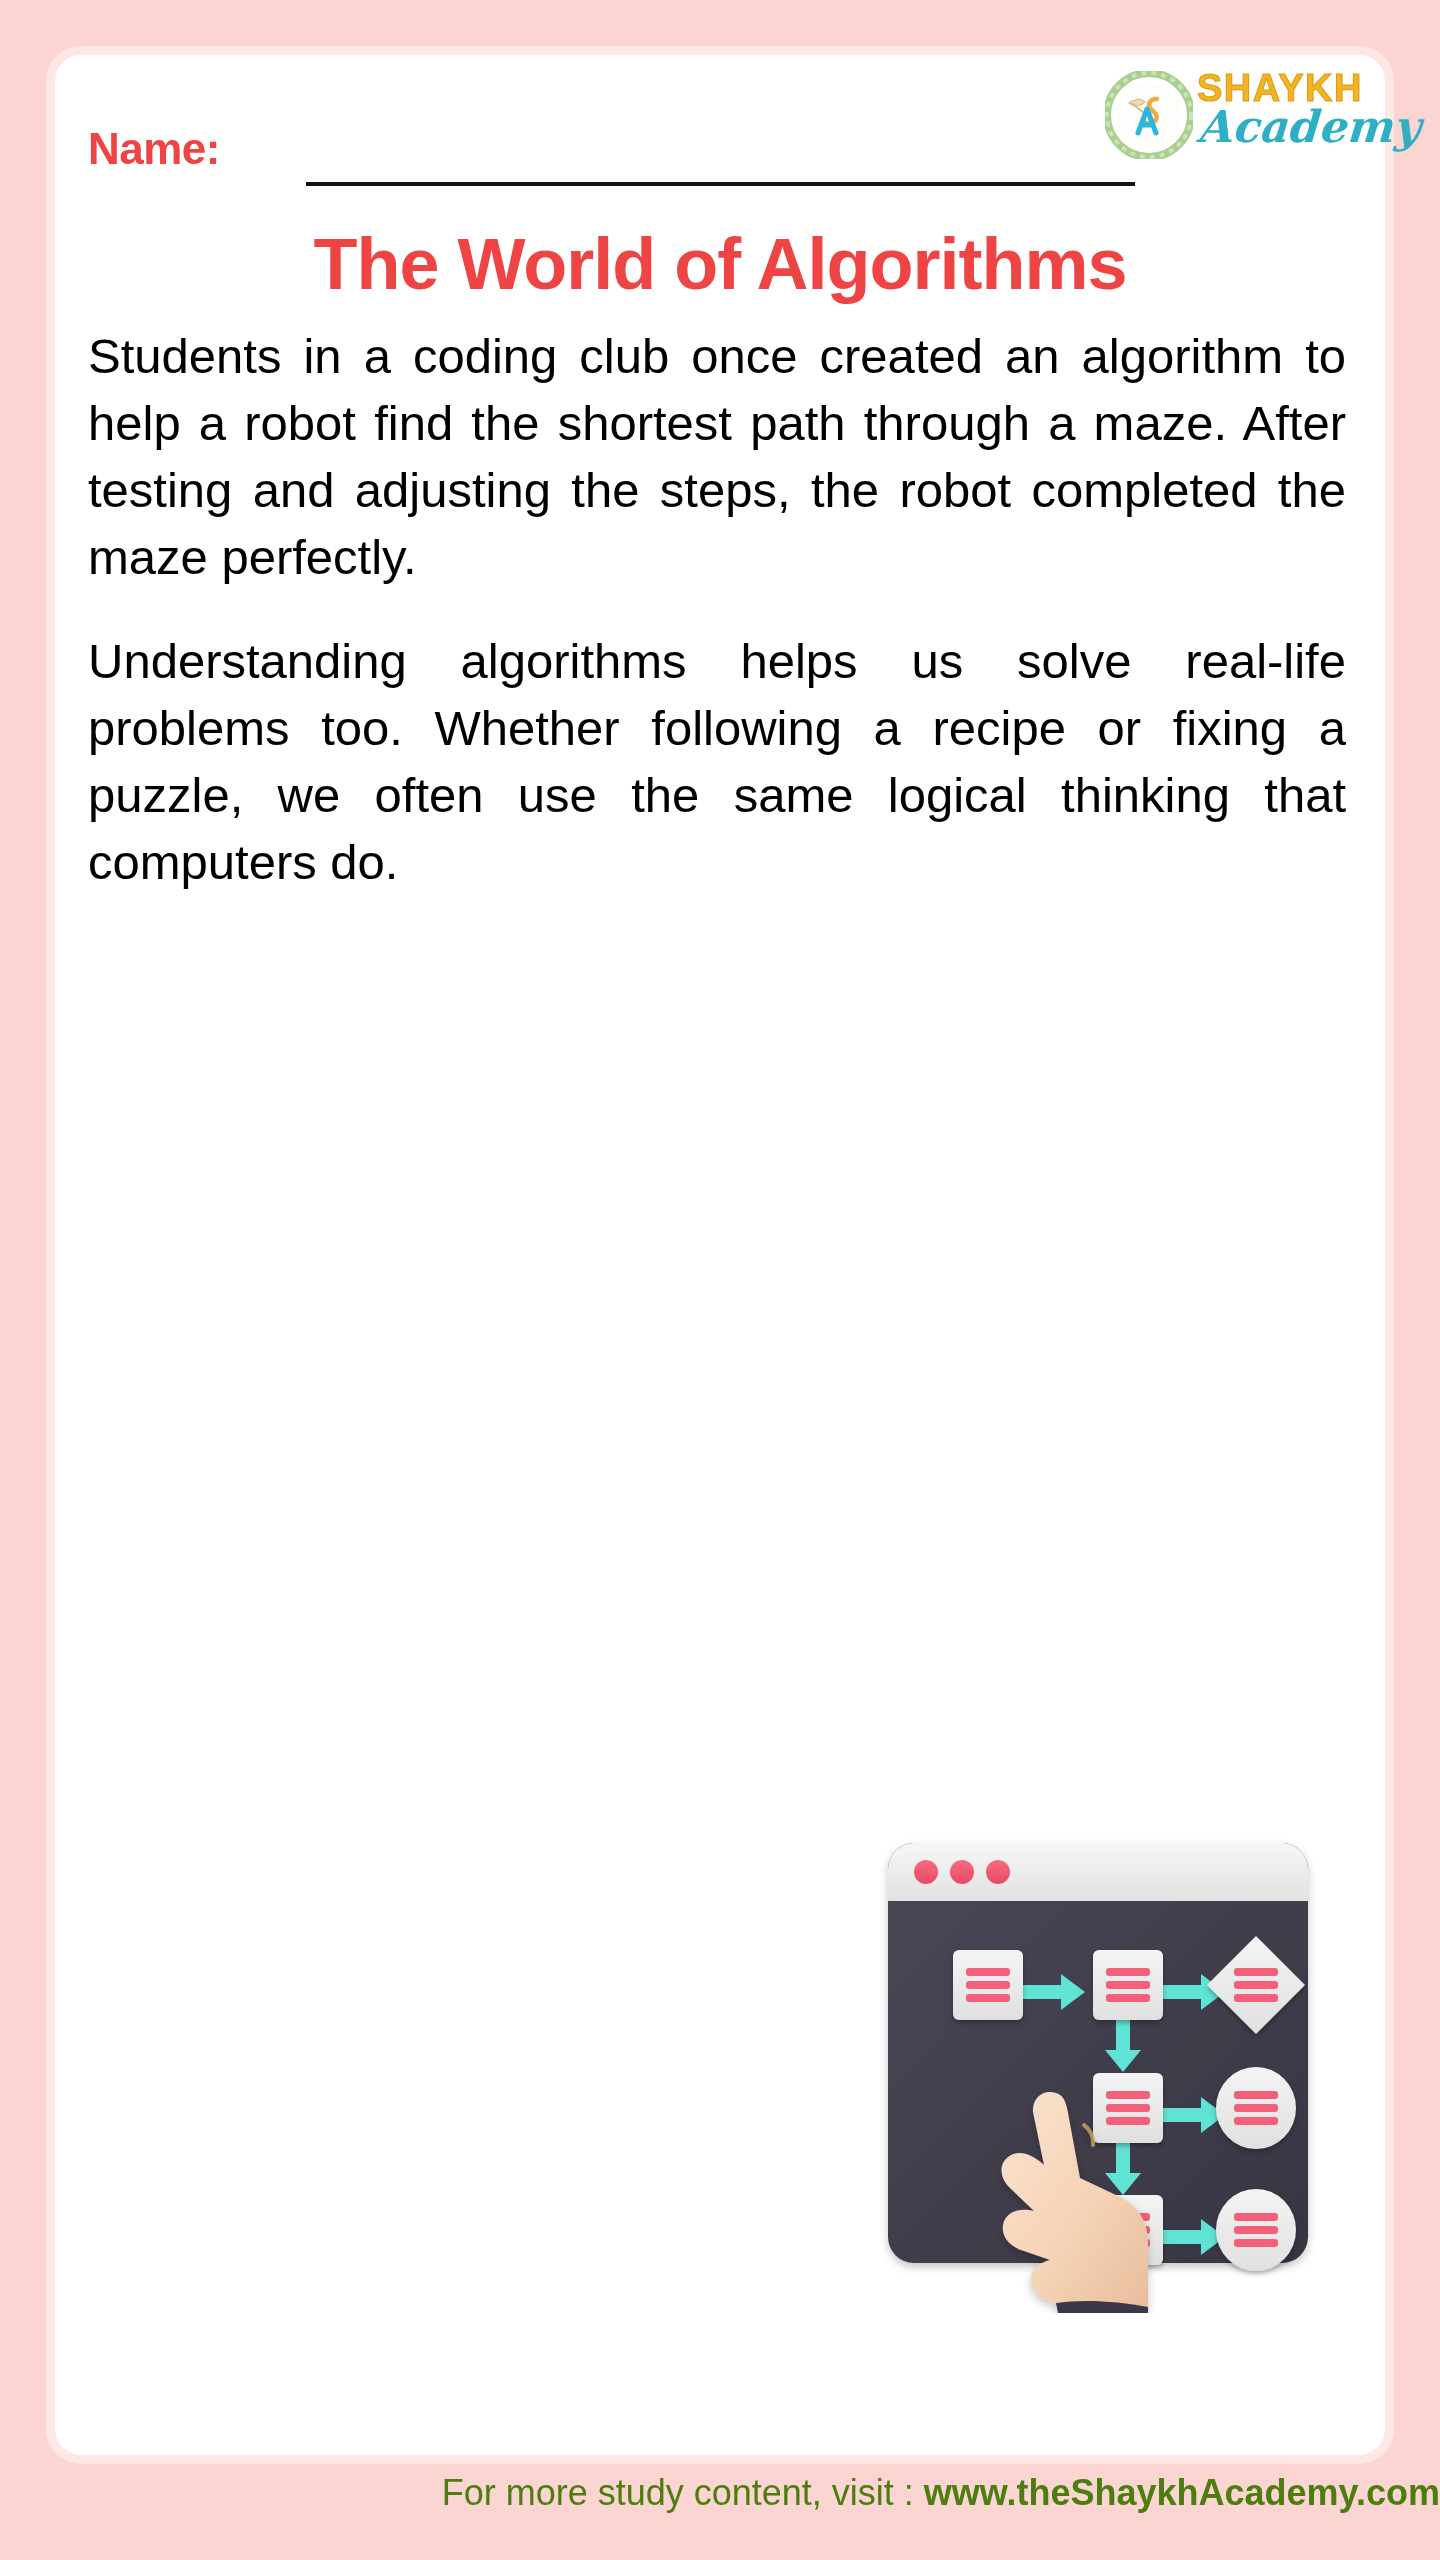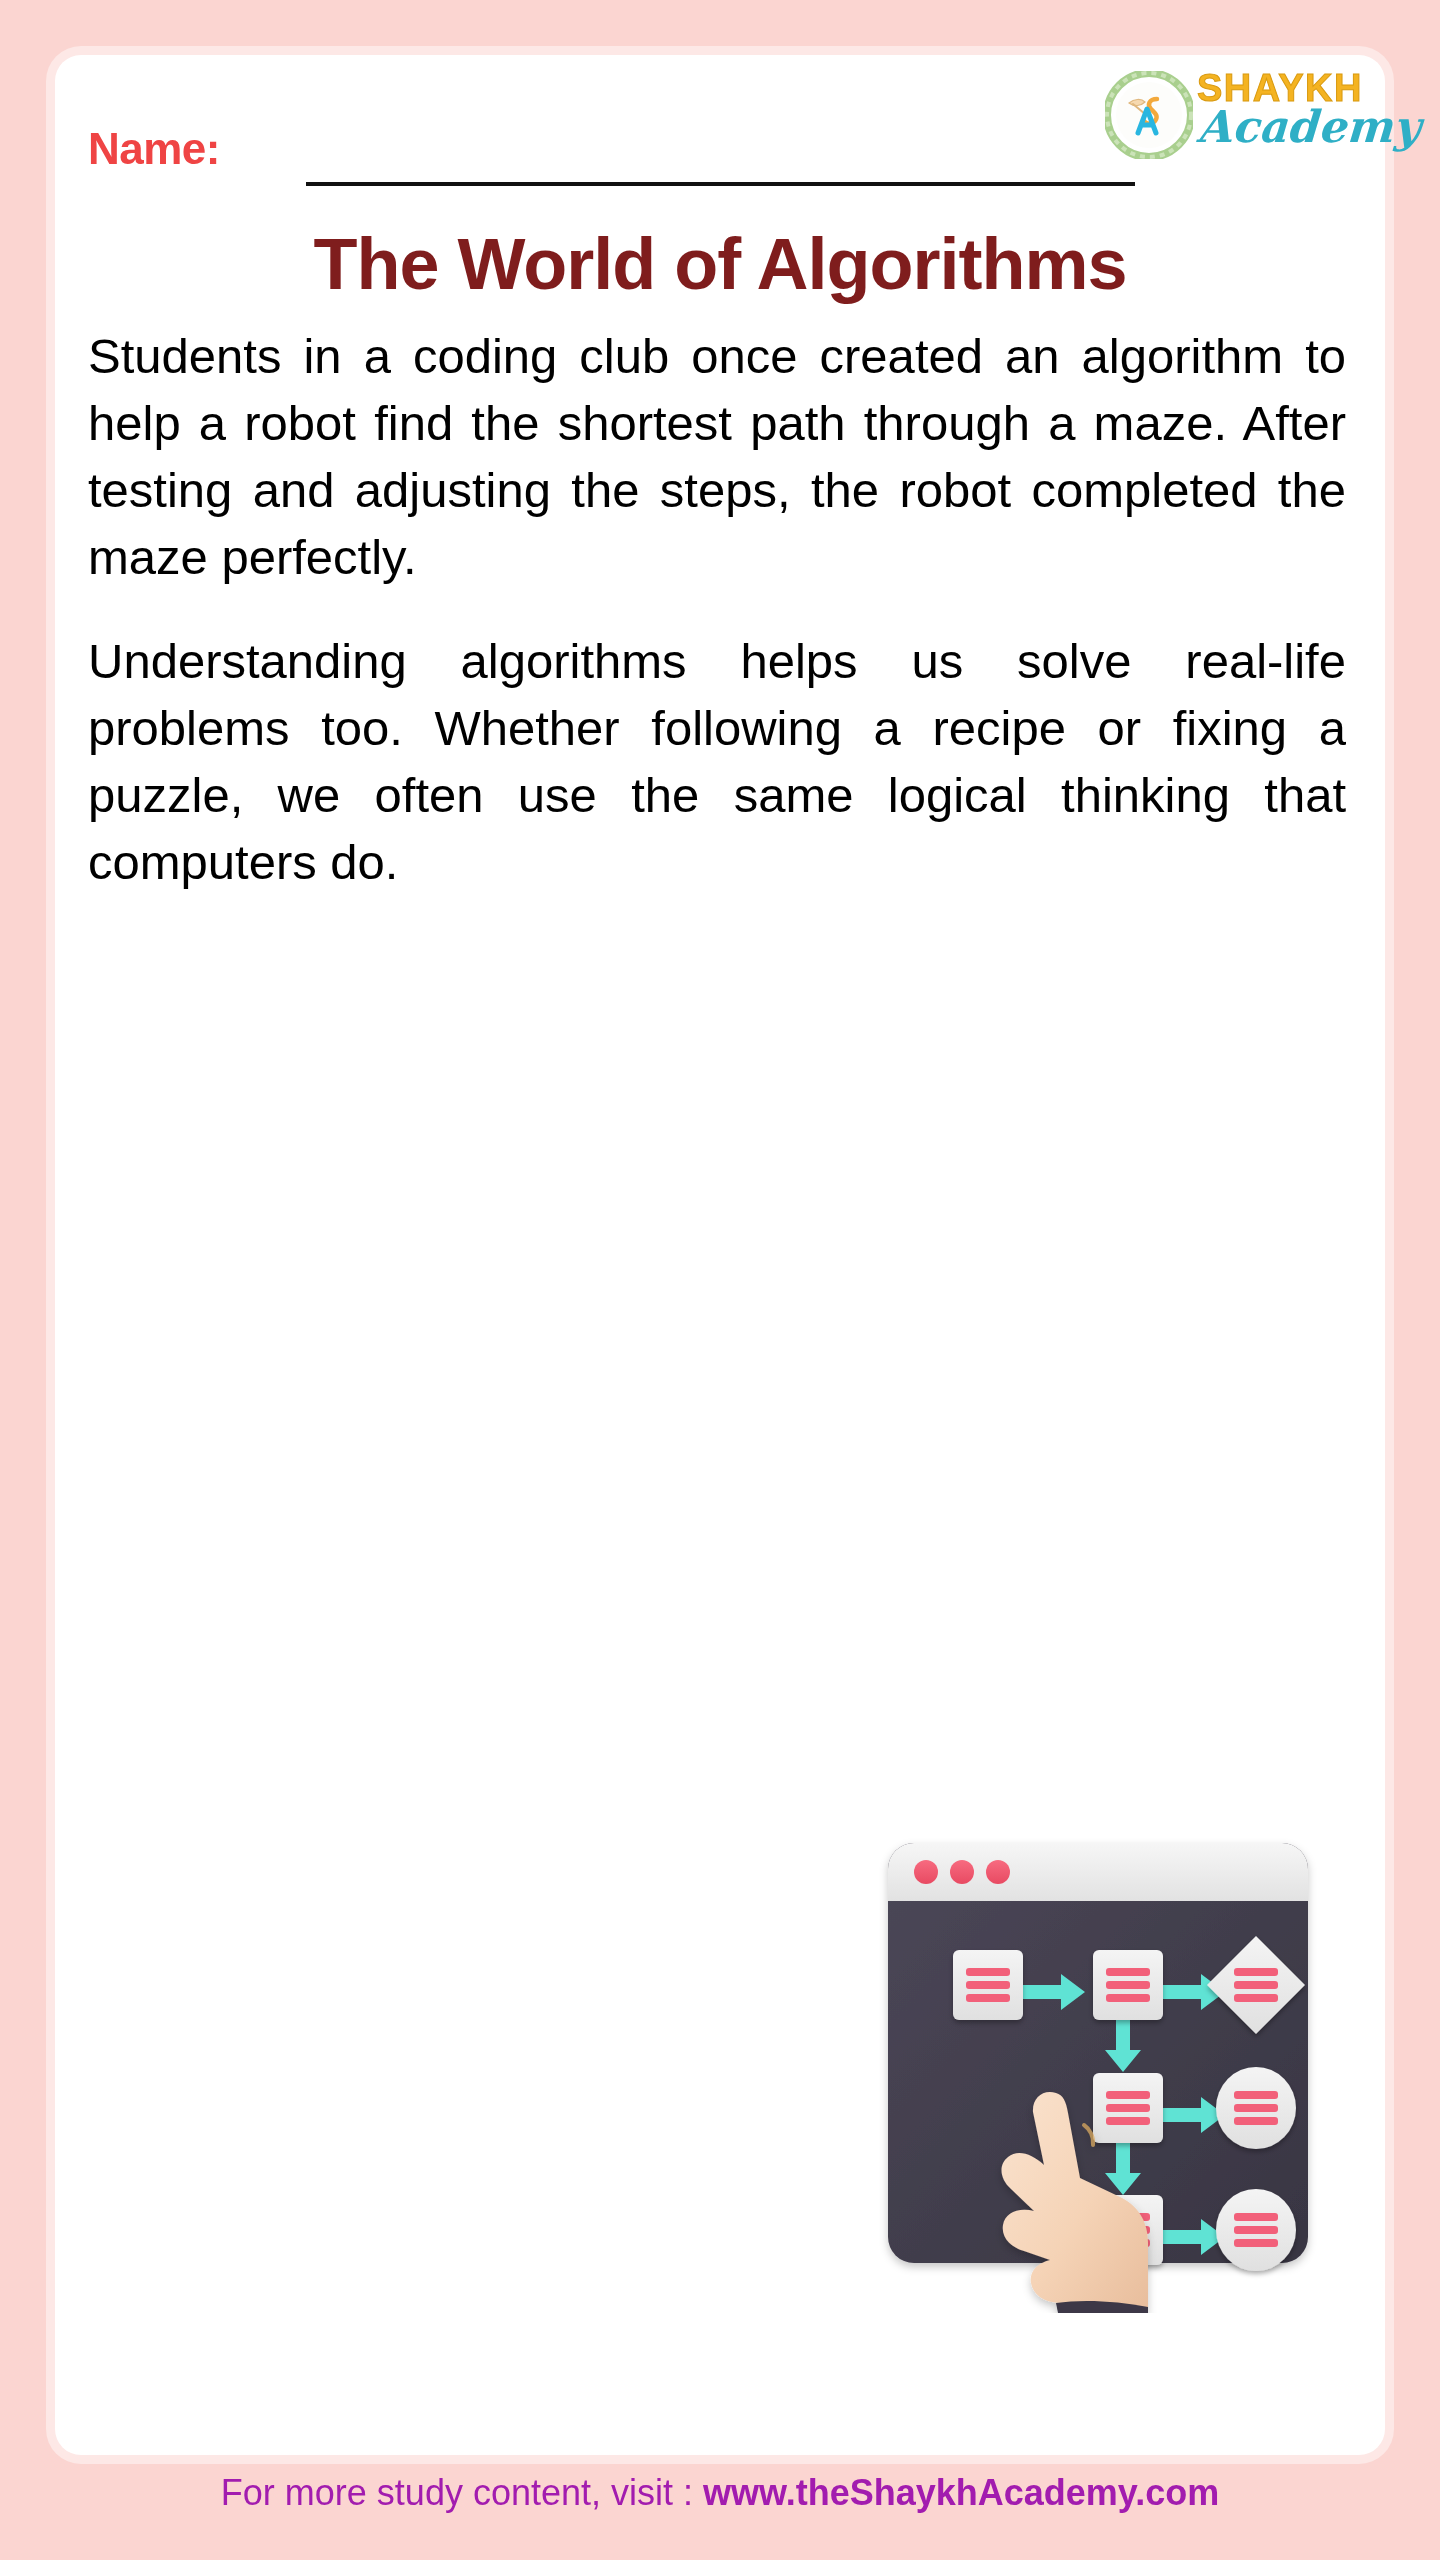--- a/index.html
+++ b/index.html
@@ -91,21 +91,21 @@
   }
 
   
   #title {
     position:absolute;
     left:0; top:168px;
     width:1330px;
     text-align:center;
     font-size:72px;
     font-weight:bold;
-    color:#7f1d1d;
+    color:#ef4444;
     letter-spacing:-1px;
     font-stretch:condensed;
   }
 
   
   #body-copy {
     position:absolute;
     left:33px; top:268px;
     width:1258px;
   }
@@ -126,23 +126,23 @@
     left:763px; top:1758px;
     width:535px; height:500px;
   }
   #illu-svg { width:535px; height:500px; display:block; }
 
   
   #footer {
     position:absolute;
     left:0; top:2472px;
     width:1440px;
-    text-align:center;
+    text-align:right;
     font-size:36px;
-    color:#a21caf;
+    color:#4d7c0f;
     font-stretch:condensed;
   }
   #footer-url { font-weight:bold; }
 </style>
 </head>
 <body>
 
 <div id="page">
 
   <div id="sheet">

